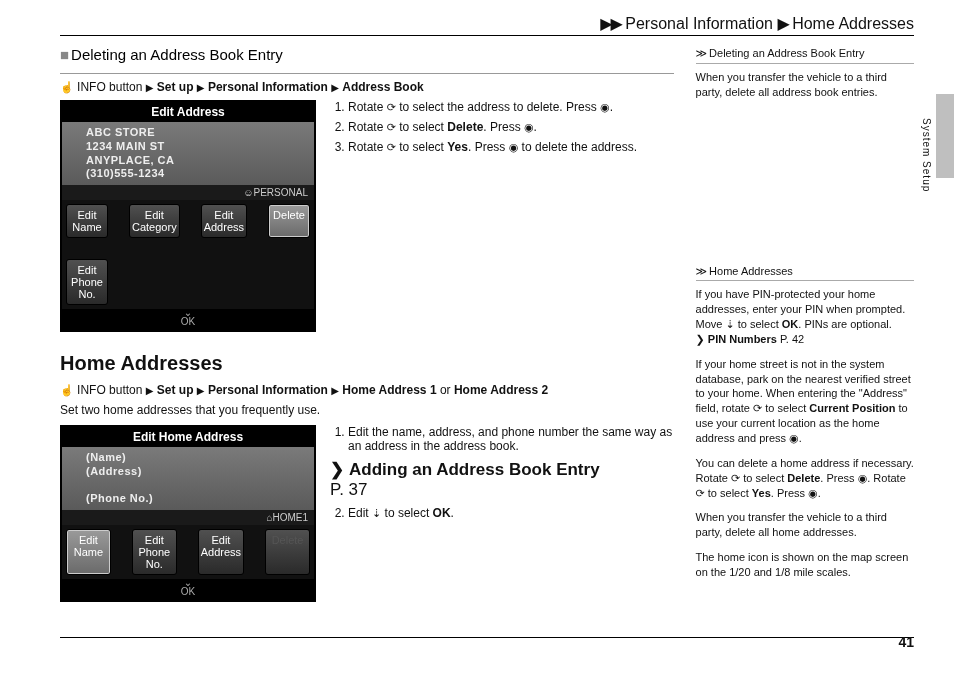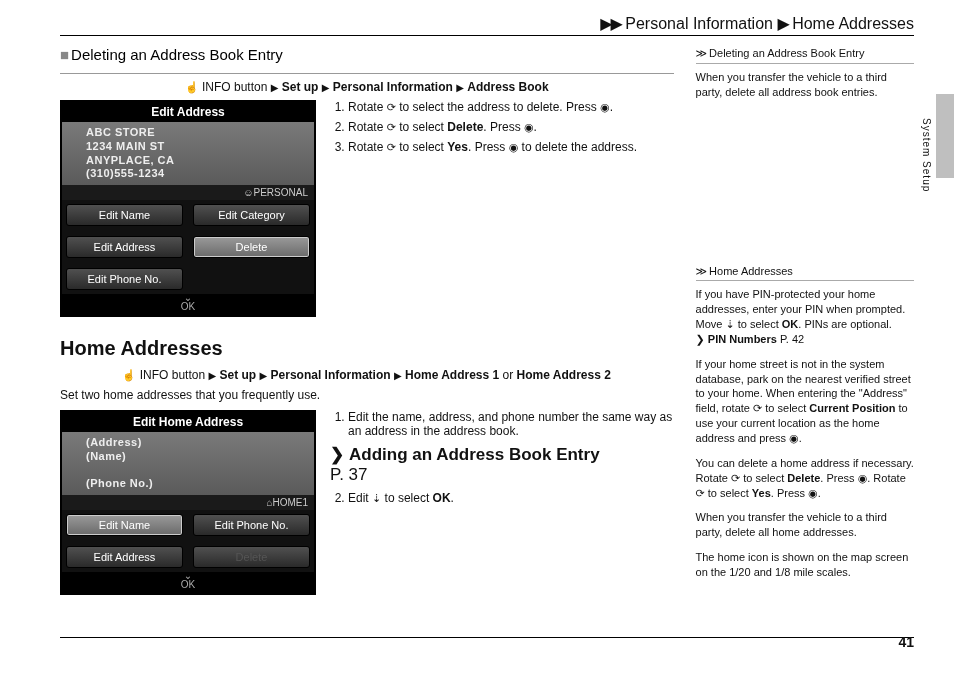--- a/index.html
+++ b/index.html
@@ -76,21 +76,21 @@
     border-bottom: 1px solid #999;
     padding-bottom: 10px;
     margin: 0 0 6px 0;
   }
   h2.section .sq { color: #888; font-size: 15px; margin-right: 2px; }
   h1.topic {
     font-size: 20px;
     font-weight: bold;
     margin: 20px 0 8px 0;
   }
-  .navpath { font-size: 12px; margin-bottom: 6px; text-align: center; }
+  .navpath { font-size: 12px; margin-bottom: 6px; }
   .navpath b { font-weight: bold; }
   .navpath .tri { font-size: 10px; }
 
   .block {
     display: flex;
     gap: 14px;
     align-items: flex-start;
     margin-bottom: 8px;
   }
   .steps { flex: 1; }
@@ -129,22 +129,22 @@
   .shot .tagline {
     display: flex;
     justify-content: flex-end;
     background: #1a1a1a;
     color: #ccc;
     padding: 2px 6px;
     font-size: 10px;
   }
   .shot .grid {
     display: grid;
-    grid-template-columns: 1fr 1fr;
-    gap: 10px;
+    grid-template-columns: 1fr 1fr 1fr 1fr;
+    gap: 21px;
     padding: 4px;
     background: #111;
   }
   .shot .btn {
     background: linear-gradient(#505050,#2a2a2a);
     border: 1px solid #000;
     border-radius: 3px;
     color: #fff;
     text-align: center;
     padding: 4px 2px;
@@ -255,22 +255,22 @@
         <b>Personal Information</b>
         <span class="tri">▶</span>
         <b>Home Address 1</b><span> or </span><b>Home Address 2</b>
       </div>
       <div class="desc">Set two home addresses that you frequently use.</div>
 
       <div class="block">
         <div class="shot">
           <div class="titlebar">Edit Home Address</div>
           <div class="info pale">
+            <div>(Name)</div>
             <div>(Address)</div>
-            <div>(Name)</div>
             <div>&nbsp;</div>
             <div>(Phone No.)</div>
           </div>
           <div class="tagline">⌂ <span>HOME1</span></div>
           <div class="grid">
             <div class="btn sel">Edit Name</div>
             <div class="btn">Edit Phone No.</div>
             <div class="btn">Edit Address</div>
             <div class="btn dim">Delete</div>
           </div>

